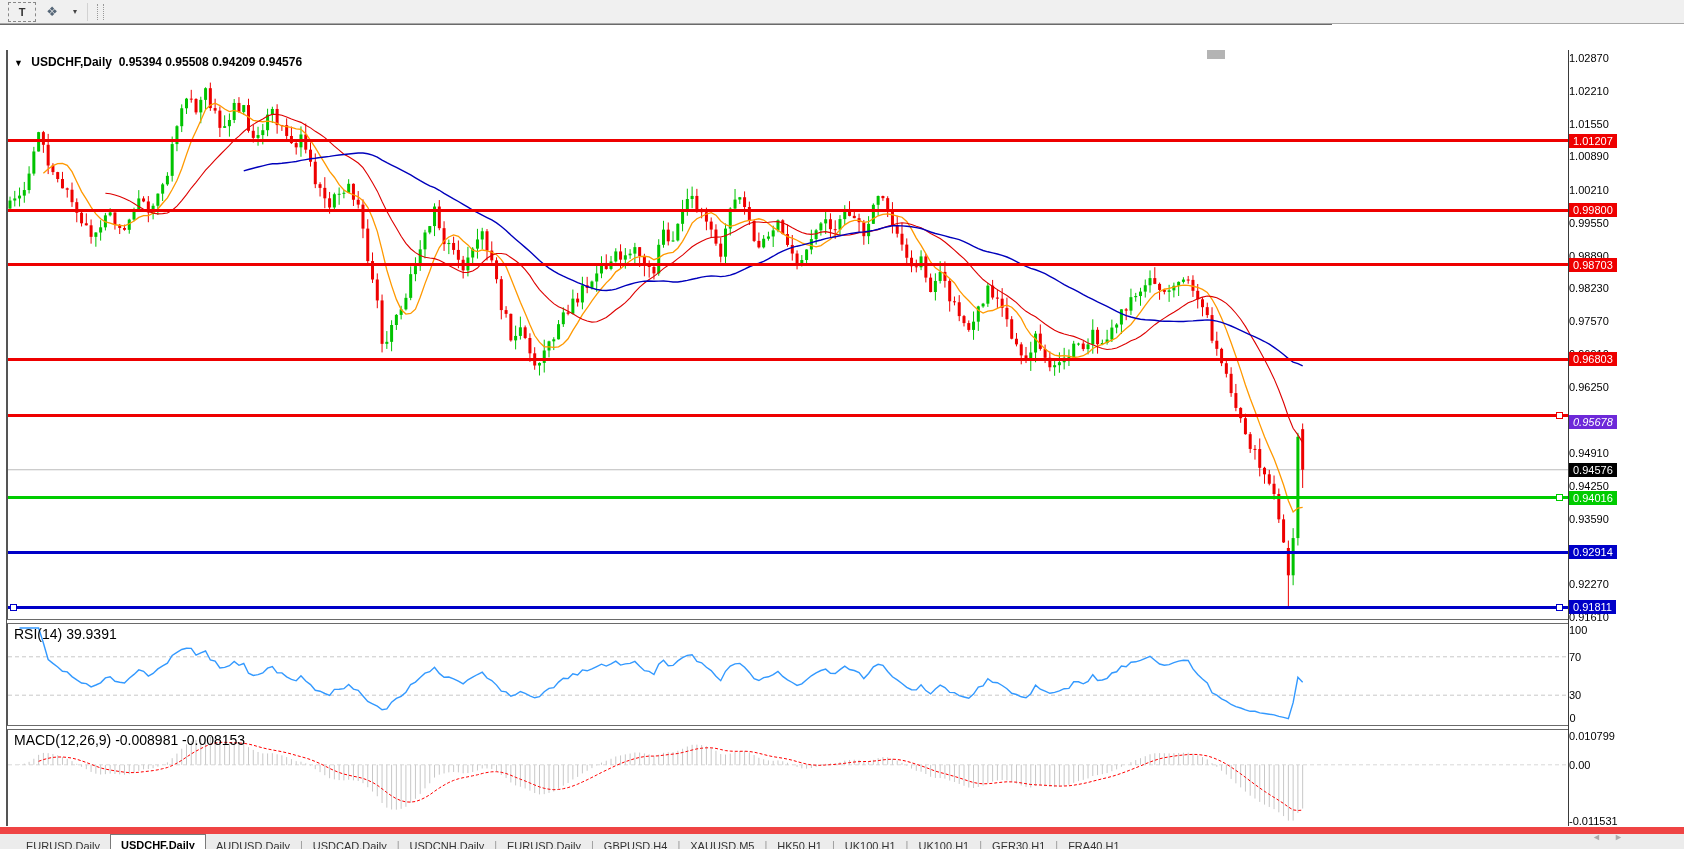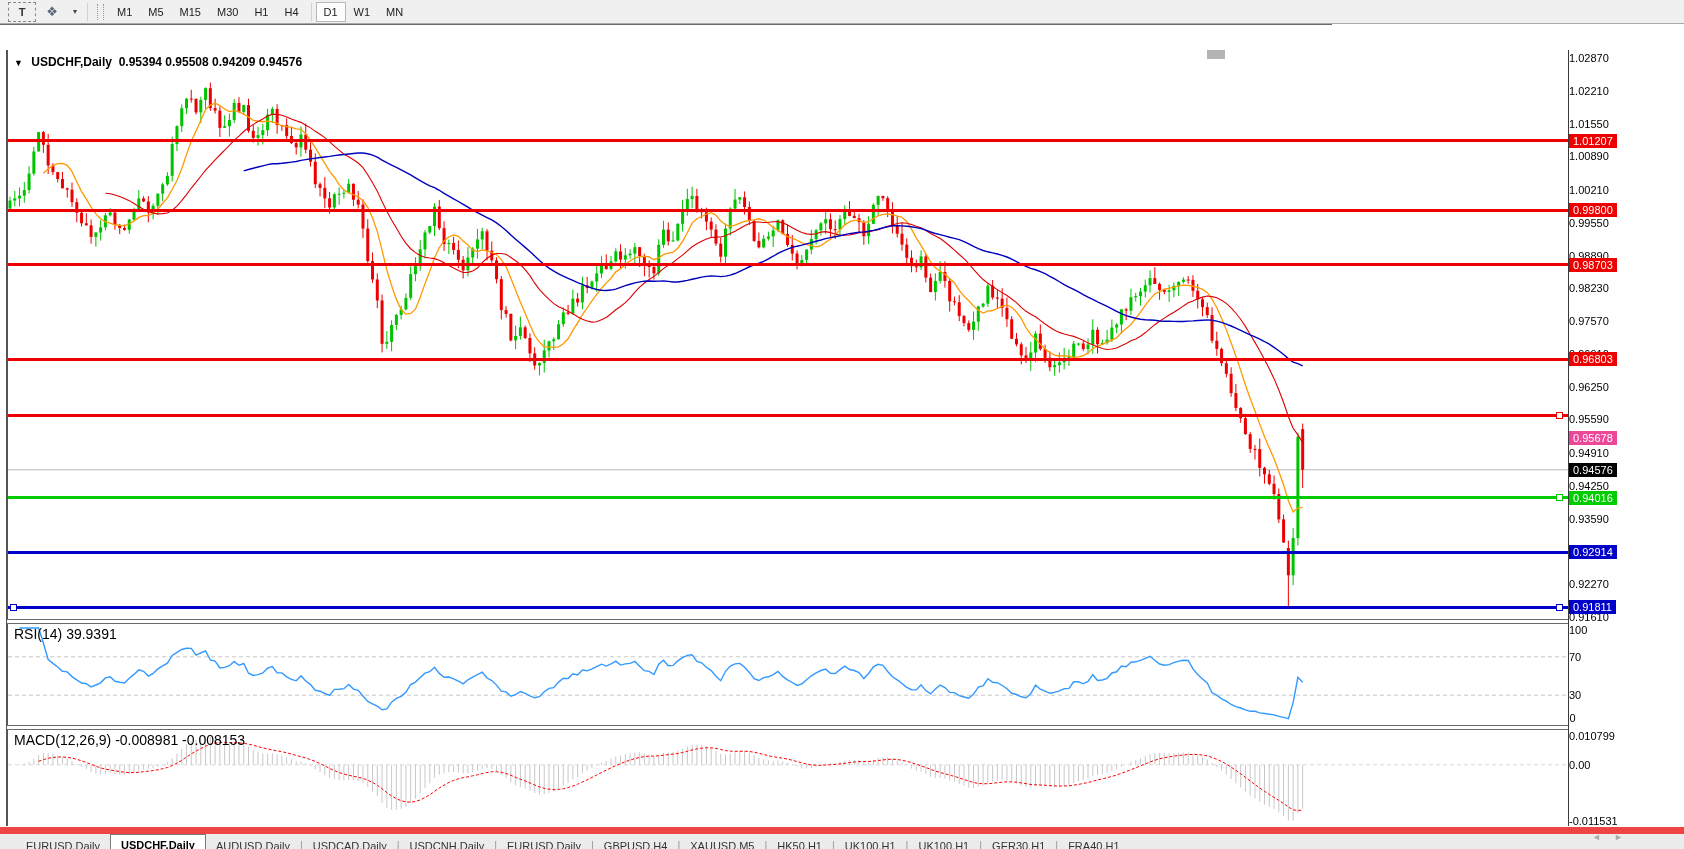--- a/index.html
+++ b/index.html
@@ -58,32 +58,20 @@
 <body>
 
 <div id="root">
 
   <div id="toolbar" class="abs">
     <div class="tbtn icon-t">T</div>
     <div class="tbtn tile">❖</div>
     <div class="tbtn dd">▾</div>
     <div class="tsep"></div>
     <div class="grip"></div>
-    <div id="tf-group" style="display:flex;align-items:center;">
-        <div class="tf-btn">M1</div>
-        <div class="tf-btn">M5</div>
-        <div class="tf-btn">M15</div>
-        <div class="tf-btn">M30</div>
-        <div class="tf-btn">H1</div>
-        <div class="tf-btn">H4</div>
-        <div class="tsep"></div>
-        <div class="tf-btn active">D1</div>
-        <div class="tf-btn">W1</div>
-        <div class="tf-btn">MN</div>
-      </div>
   </div>
 
   <div id="chartwin" class="abs">
     <div id="left-frame" class="abs"></div>
     <div id="axis-sep" class="abs"></div>
 
     <div id="chart-header" class="abs">
       <span class="caret">▼</span>
       <span>USDCHF,Daily</span>&nbsp;&nbsp;<span>0.95394 0.95508 0.94209 0.94576</span>
     </div>
@@ -933,21 +921,21 @@
       </svg>
     <div class="ind-label abs" style="left:14px;top:707px;">
       <span>MACD(12,26,9)</span> <span>-0.008981 -0.008153</span>
     </div>
 
     <div id="axis-col">
         <div class="abs badge" style="top: 108.6px; background: rgb(238, 0, 0);">1.01207</div>
         <div class="abs badge" style="top: 178.4px; background: rgb(238, 0, 0);">0.99800</div>
         <div class="abs badge" style="top: 232.9px; background: rgb(238, 0, 0);">0.98703</div>
         <div class="abs badge" style="top: 327.2px; background: rgb(238, 0, 0);">0.96803</div>
-        <div class="abs badge" style="top: 406px; background: #ec4899;">0.95678</div>
+        <div class="abs badge" style="top: 390px; background: #6d28d9; font-style: italic;">0.95678</div>
         <div class="abs badge" style="top: 465.6px; background: rgb(0, 204, 0);">0.94016</div>
         <div class="abs badge" style="top: 520.3px; background: rgb(0, 0, 200);">0.92914</div>
         <div class="abs badge" style="top: 575px; background: rgb(0, 0, 200);">0.91811</div>
         <div class="abs badge" style="top: 437.8px; background: rgb(0, 0, 0);">0.94576</div>
         <div class="abs ptick" style="top: 27px;">
           <span class="dash"></span>
           <span class="lbl">1.02870</span>
         </div>
         <div class="abs ptick" style="top: 59.8px;">
           <span class="dash"></span>

